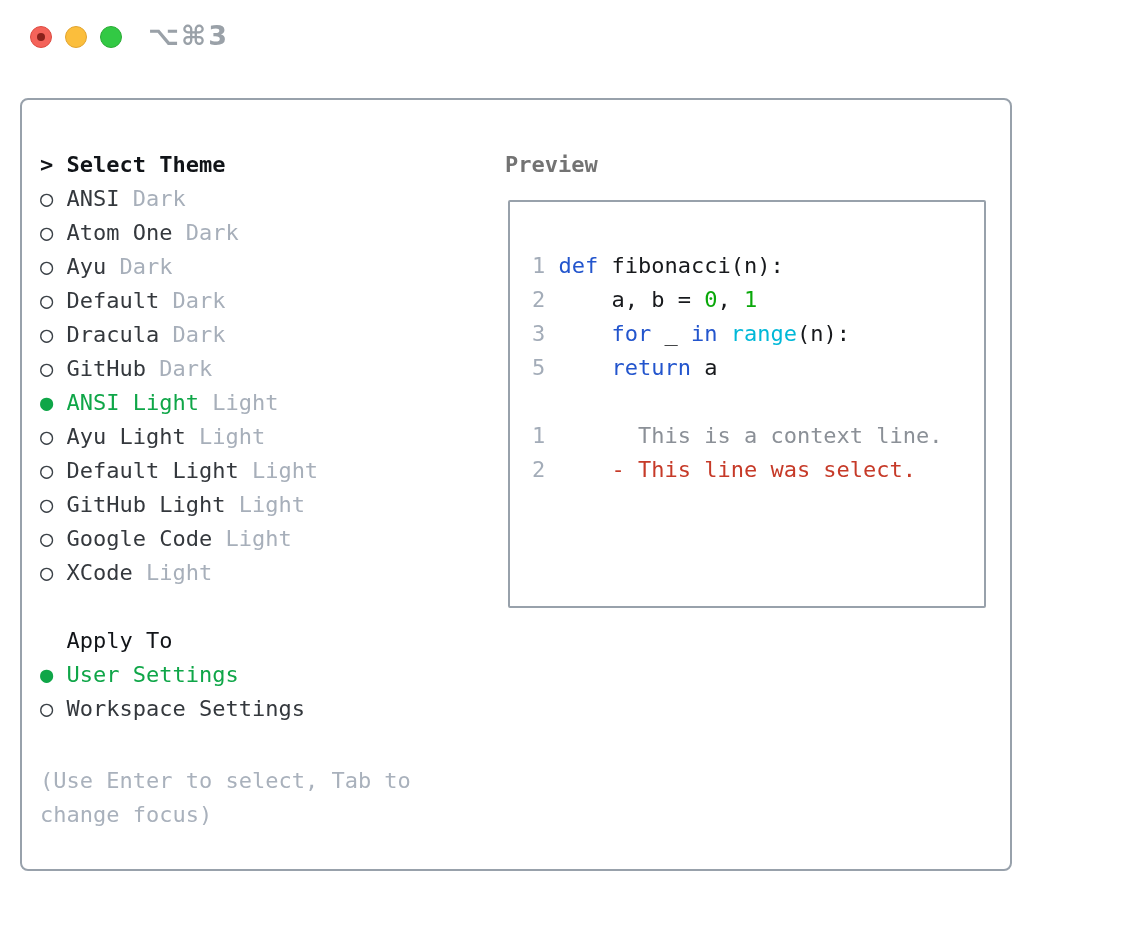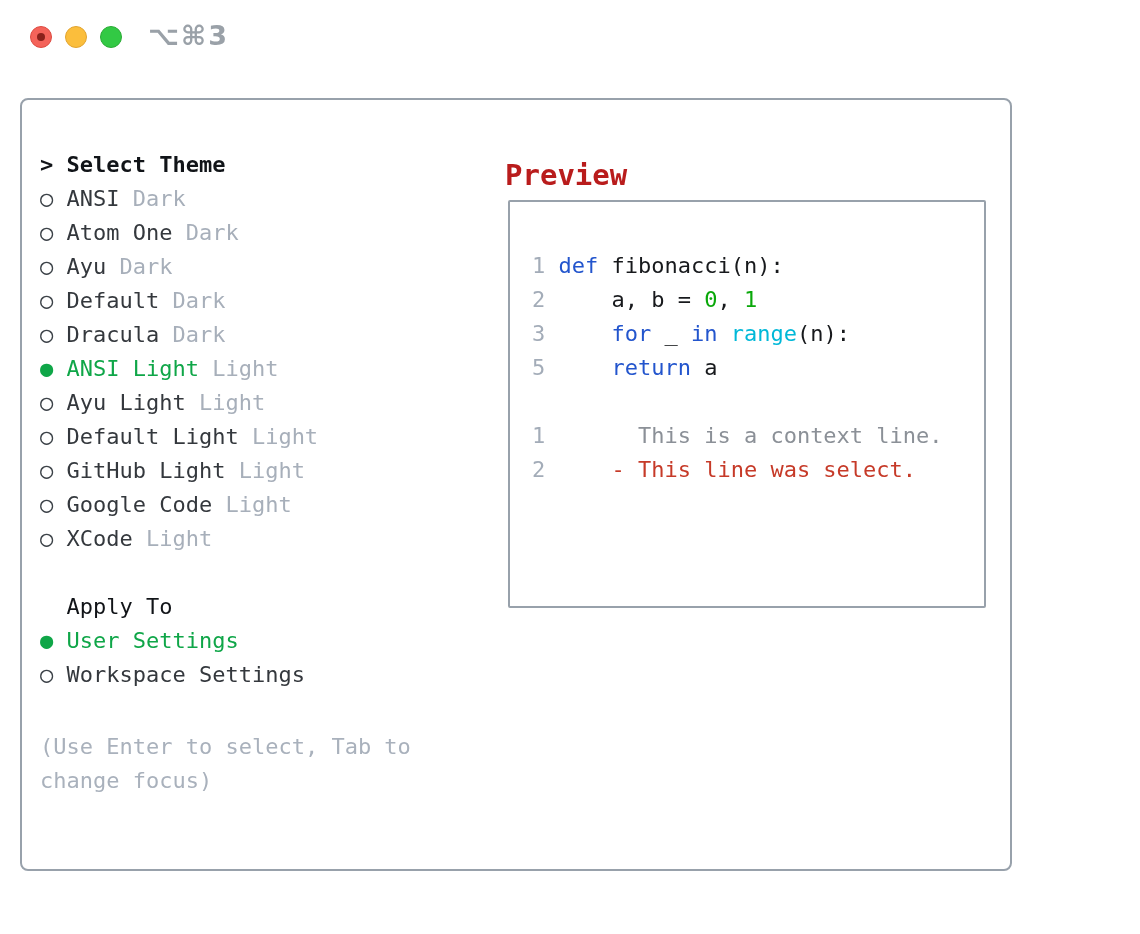--- a/index.html
+++ b/index.html
@@ -43,22 +43,22 @@
   .row.selected .marker,.row.selected .label{color:#0fa648;}
   .row.header .marker,.row.header .label{font-weight:bold;color:#111418;}
   .apply-block{margin-top:34px;}
   .apply-header{height:34px;margin-left:2ch;color:#111418;}
   .hint{
     margin-top:38px;width:420px;color:#a9b1bc;
     font-size:22px;line-height:34px;white-space:normal;
   }
   
   .preview-title{
-    position:absolute;left:483px;top:58px;height:34px;line-height:34px;
-    font-size:29px;font-weight:bold;color:#b91c1c;
+    position:absolute;left:483px;top:48px;height:34px;line-height:34px;
+    font-size:22px;font-weight:bold;color:#737373;
   }
   .preview-box{
     position:absolute;left:486px;top:100px;width:478px;height:408px;
     box-sizing:border-box;border:2px solid #98a1ab;border-radius:2px;
     padding:47px 0 0 22px;background:#ffffff;
     font-size:22px;line-height:34px;
   }
   .crow{height:34px;white-space:pre;}
   .crow .ln{display:inline-block;width:1ch;margin-right:1ch;text-align:right;color:#a3acb8;}
   .kw{color:#2355cd;}
@@ -85,20 +85,21 @@
   <div class="panel">
 
     <div class="left-col">
       <div class="theme-list">
         <div class="row header"><span class="marker">&gt;</span><span class="label">Select Theme</span></div>
         <div class="row"><span class="marker">○</span><span class="label">ANSI</span><span class="tag">Dark</span></div>
         <div class="row"><span class="marker">○</span><span class="label">Atom One</span><span class="tag">Dark</span></div>
         <div class="row"><span class="marker">○</span><span class="label">Ayu</span><span class="tag">Dark</span></div>
         <div class="row"><span class="marker">○</span><span class="label">Default</span><span class="tag">Dark</span></div>
         <div class="row"><span class="marker">○</span><span class="label">Dracula</span><span class="tag">Dark</span></div>
+        <div class="row"><span class="marker">○</span><span class="label">GitHub</span><span class="tag">Dark</span></div>
         <div class="row selected"><span class="marker">●</span><span class="label">ANSI Light</span><span class="tag">Light</span></div>
         <div class="row"><span class="marker">○</span><span class="label">Ayu Light</span><span class="tag">Light</span></div>
         <div class="row"><span class="marker">○</span><span class="label">Default Light</span><span class="tag">Light</span></div>
         <div class="row"><span class="marker">○</span><span class="label">GitHub Light</span><span class="tag">Light</span></div>
         <div class="row"><span class="marker">○</span><span class="label">Google Code</span><span class="tag">Light</span></div>
         <div class="row"><span class="marker">○</span><span class="label">XCode</span><span class="tag">Light</span></div>
       </div>
 
       <div class="apply-block">
         <div class="apply-header">Apply To</div>

